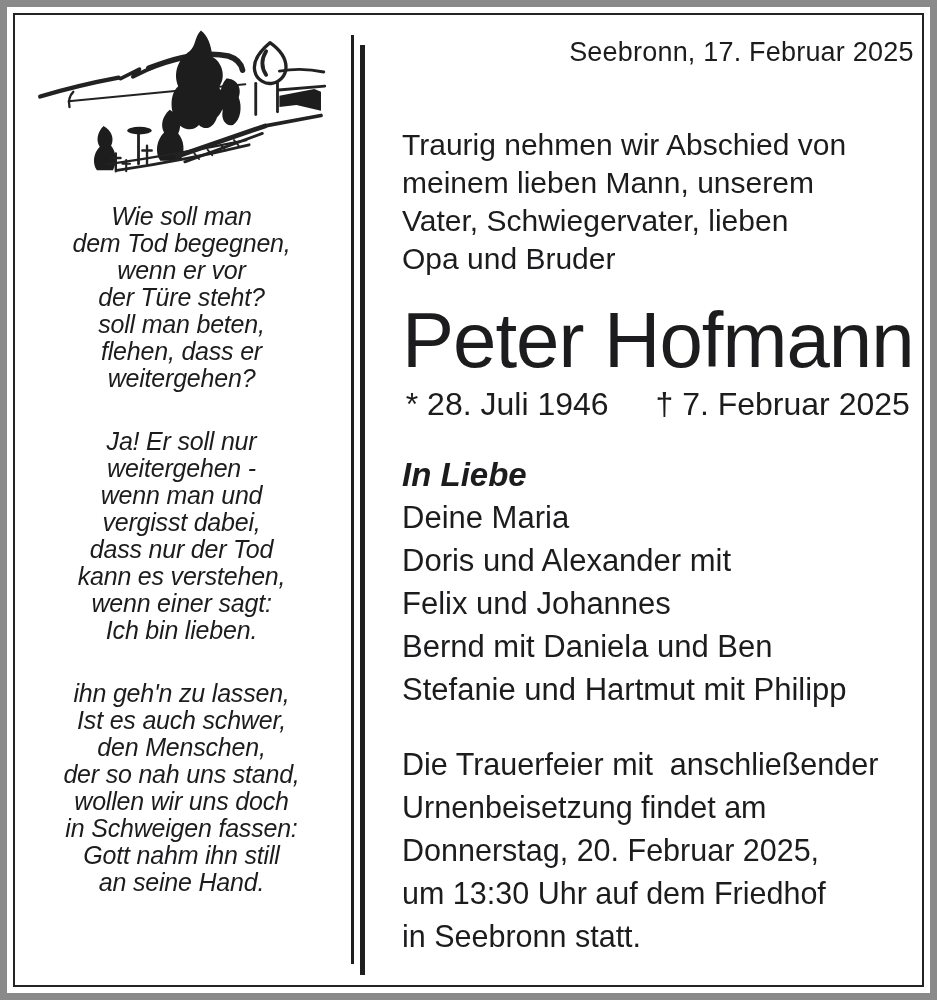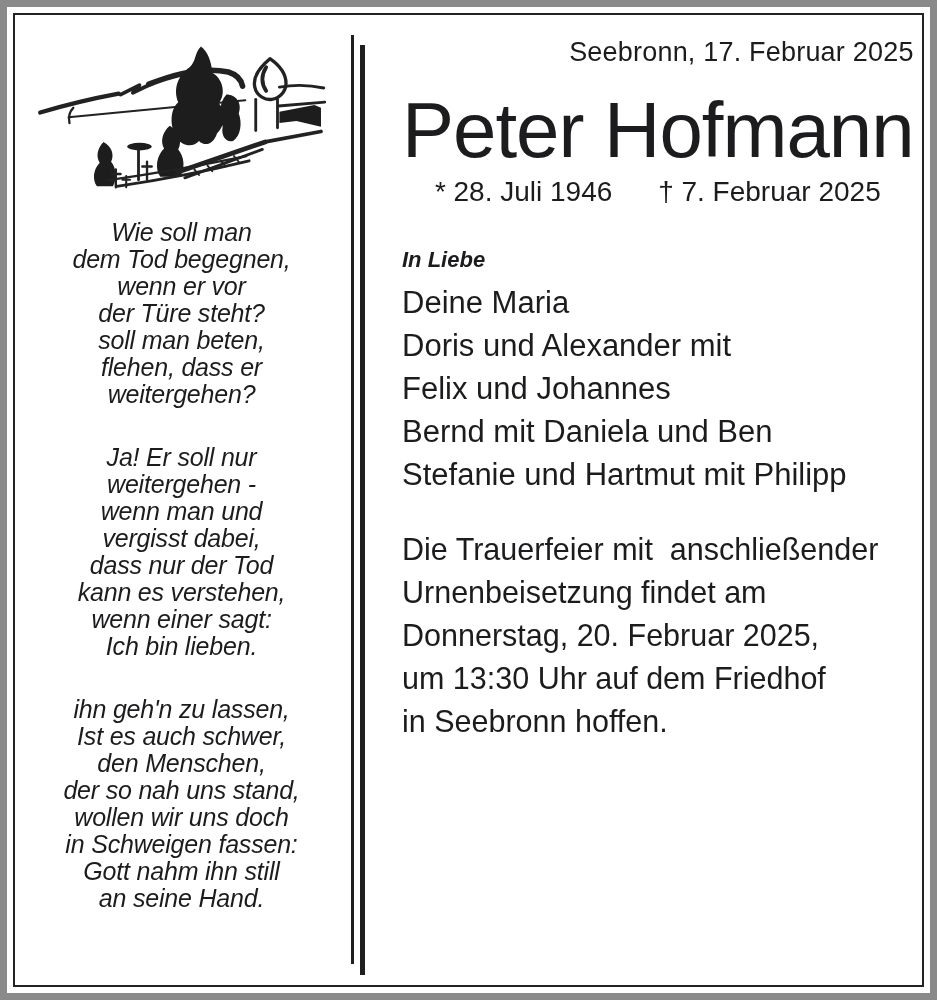--- a/index.html
+++ b/index.html
@@ -29,21 +29,21 @@
     width:100%;height:100%;
     background:#fff;
     border:2px solid #232323;
     display:flex;
     overflow:hidden;
   }
   
   .left-col{
     width:333px;
     flex:0 0 333px;
-    padding-top:16px;
+    padding-top:0;
     text-align:center;
   }
   .illustration{
     display:block;
     margin:4px auto 0 auto;
     width:312px;height:158px;
   }
   .poem{
     margin-top:26px;
     font-style:italic;
@@ -91,26 +91,26 @@
     margin-top:22px;
     font-size:78px;
     font-weight:400;
     letter-spacing:-1px;
     line-height:80px;
     white-space:nowrap;
   }
   .life-dates{
     margin-top:6px;
     text-align:center;
-    font-size:28px;
+    font-size:32px;
   }
   .life-dates .death{margin-left:38px;}
   .closing{
     margin-top:30px;
-    font-size:22px;
+    font-size:33px;
     font-weight:700;
     font-style:italic;
     line-height:43px;
   }
   .mourners{
     font-size:31px;
     line-height:43px;
   }
   .funeral{
     margin-top:32px;
@@ -215,20 +215,26 @@
       </div>
 
       <div class="separator">
         <span class="sep-line-1"></span>
         <span class="sep-line-2"></span>
       </div>
 
       <div class="right-col">
         <div class="dateline">Seebronn, 17. Februar 2025</div>
 
+        <div class="intro">
+            <div class="body-line">Traurig nehmen wir Abschied von</div>
+            <div class="body-line">meinem lieben Mann, unserem</div>
+            <div class="body-line">Vater, Schwiegervater, lieben</div>
+            <div class="body-line">Opa und Bruder</div>
+          </div>
 
         <h1 class="deceased-name">Peter Hofmann</h1>
 
         <div class="life-dates">
           <span class="birth">* 28. Juli 1946</span>
           <span class="death">† 7. Februar 2025</span>
         </div>
 
         <div class="closing">In Liebe</div>
 
@@ -238,19 +244,19 @@
             <div class="body-line">Felix und Johannes</div>
             <div class="body-line">Bernd mit Daniela und Ben</div>
             <div class="body-line">Stefanie und Hartmut mit Philipp</div>
           </div>
 
         <div class="funeral">
             <div class="body-line">Die Trauerfeier mit  anschließender</div>
             <div class="body-line">Urnenbeisetzung findet am</div>
             <div class="body-line">Donnerstag, 20. Februar 2025,</div>
             <div class="body-line">um 13:30 Uhr auf dem Friedhof</div>
-            <div class="body-line">in Seebronn hoffen.</div>
+            <div class="body-line">in Seebronn statt.</div>
           </div>
       </div>
 
     </div>
   </div>
 </div>
 
 </body></html>

